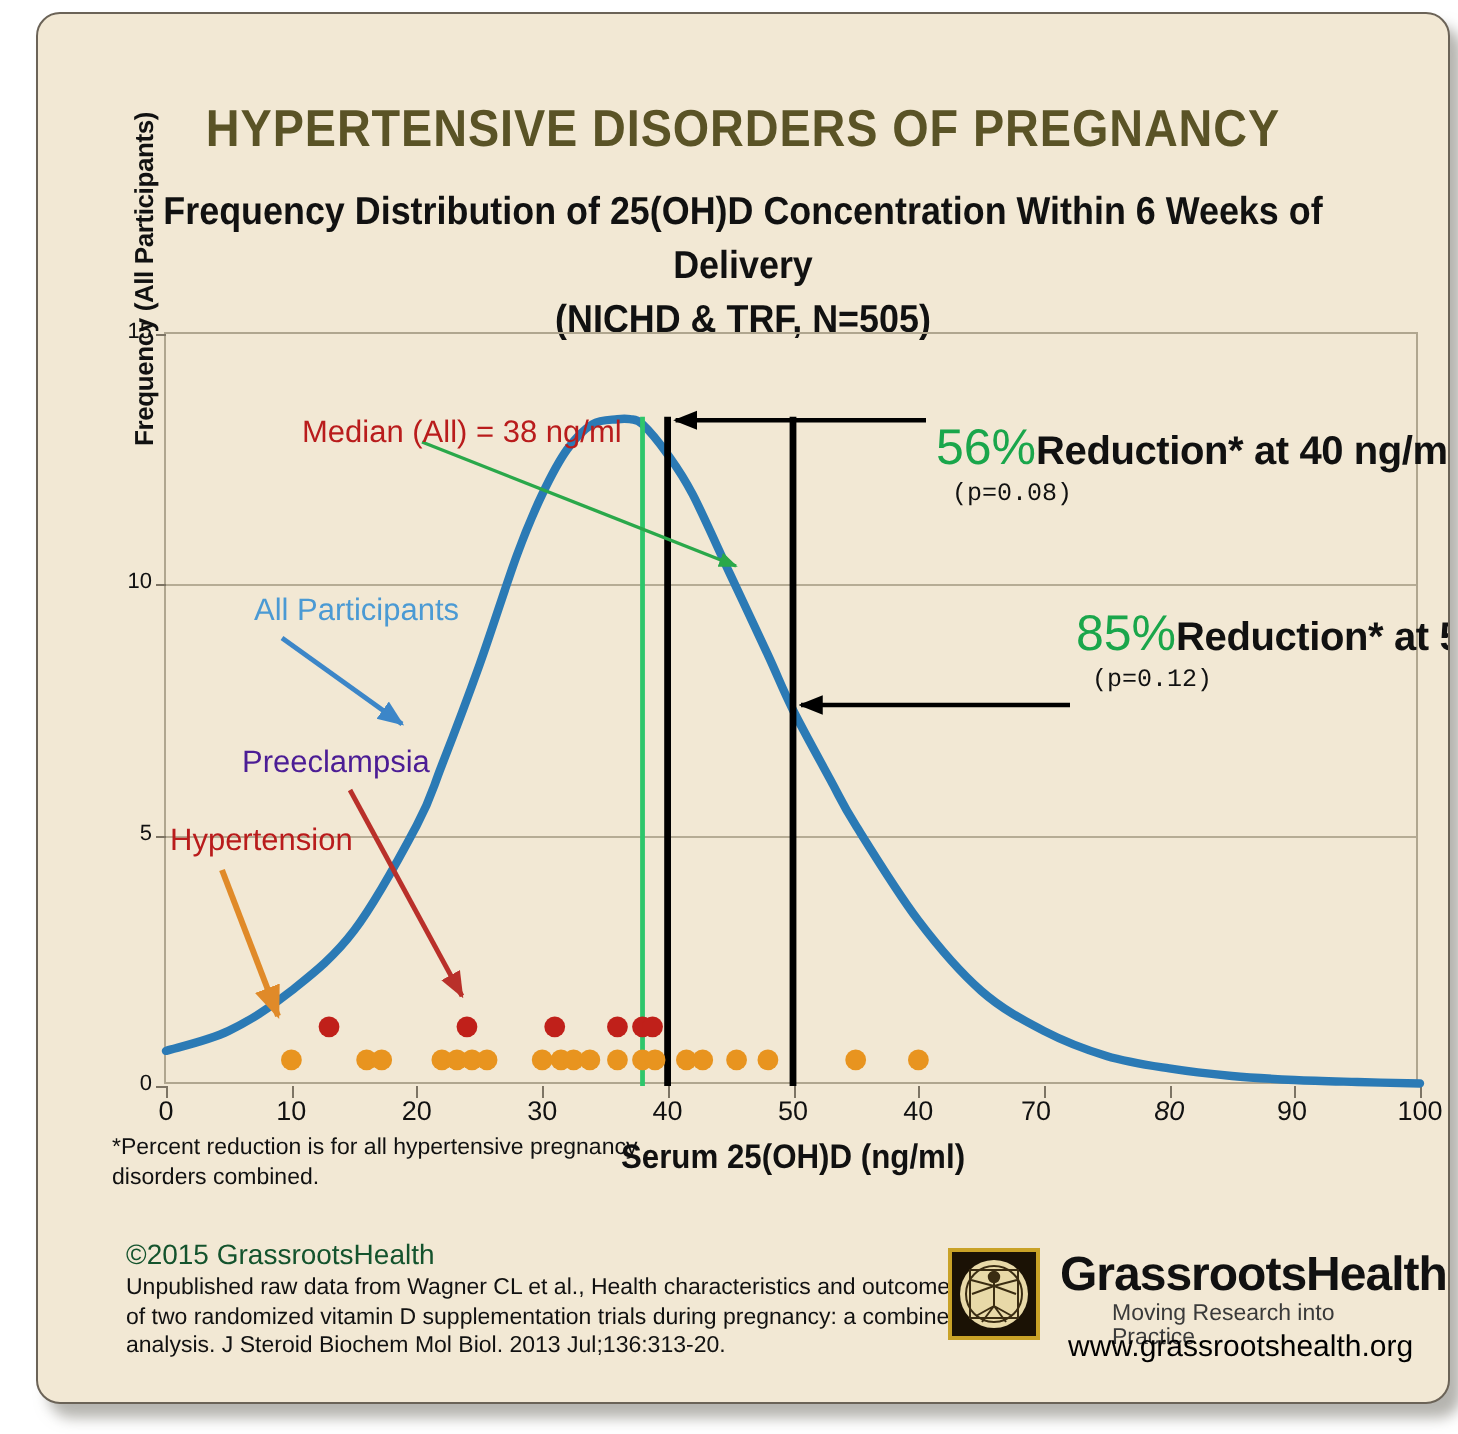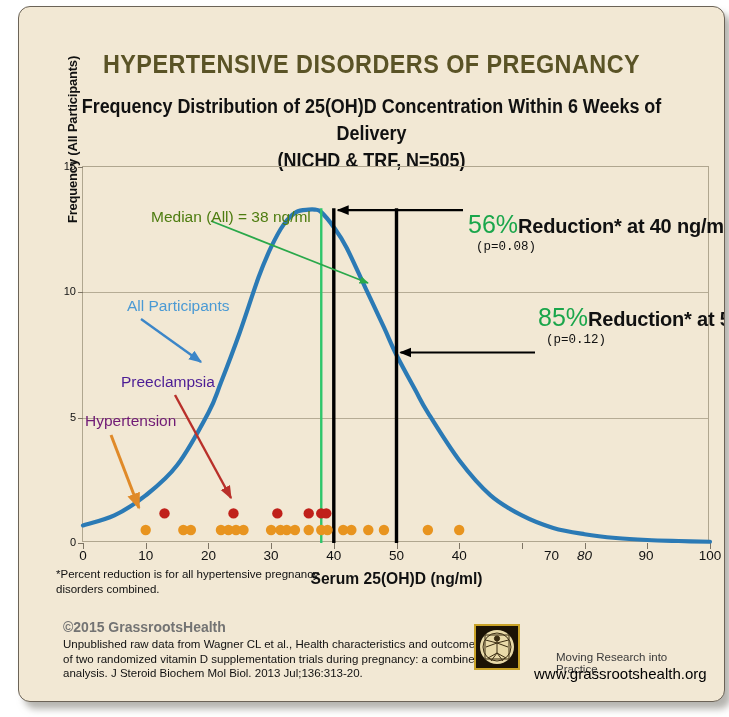--- a/index.html
+++ b/index.html
@@ -55,41 +55,41 @@
   #xaxis-title{
     position:absolute;left:0;top:402px;width:627px;text-align:center;
     font-weight:700;font-size:17px;color:#111;transform:scaleX(.92);
   }
 
   
   #curvelayer{position:absolute;left:0;top:0;width:627px;height:376px;overflow:visible;}
 
   
   .anno{position:absolute;white-space:nowrap;}
-  #anno-median{left:68px;top:41px;color:#4d7c0f;font-size:15.5px;}
+  #anno-median{left:68px;top:41px;color:#b91c1c;font-size:15.5px;}
   #anno-all{left:44px;top:130px;color:#4b9ad4;font-size:15.5px;}
   #anno-pre{left:38px;top:206px;color:#4c1d95;font-size:15.5px;}
-  #anno-hyp{left:2px;top:245px;color:#701a75;font-size:15.5px;}
+  #anno-hyp{left:2px;top:245px;color:#b91c1c;font-size:15.5px;}
 
   .redbox{position:absolute;white-space:nowrap;}
   #red40{left:385px;top:43px;}
   #red50{left:455px;top:136px;}
   .pct{color:#1aa64b;font-weight:400;font-size:25px;}
   .redtxt{color:#111;font-weight:700;font-size:20px;letter-spacing:-.2px;}
   .pval{color:#111;font-size:12.5px;margin-top:2px;}
   .redbox .line2{margin-left:8px;margin-top:1px;font-family:Liberation Mono, monospace;}
 
   
   #footnote{
     position:absolute;left:37px;top:560px;width:300px;
     font-size:11.5px;line-height:14.5px;color:#111;
   }
   #copyright{
     position:absolute;left:44px;top:612px;
-    font-weight:700;font-size:14px;color:#737373;
+    font-weight:400;font-size:14px;color:#14532d;
   }
   #citation{
     position:absolute;left:44px;top:630px;width:430px;
     font-size:11.5px;line-height:14.5px;color:#111;
   }
 
   
   #logo{position:absolute;left:455px;top:615px;width:230px;height:62px;}
   #logo-mark{
     position:absolute;left:0;top:2px;width:46px;height:46px;
@@ -145,21 +145,21 @@
         <div class="xtick" style="left: 125.4px;">20</div>
         <div class="xtickmark" style="left: 125.4px;"></div>
         <div class="xtick" style="left: 188.1px;">30</div>
         <div class="xtickmark" style="left: 188.1px;"></div>
         <div class="xtick" style="left: 250.8px;">40</div>
         <div class="xtickmark" style="left: 250.8px;"></div>
         <div class="xtick" style="left: 313.5px;">50</div>
         <div class="xtickmark" style="left: 313.5px;"></div>
         <div class="xtick" style="left: 376.2px;">40</div>
         <div class="xtickmark" style="left: 376.2px;"></div>
-        <div class="xtick" style="left: 456px; text-align: right;">70</div>
+        <div class="xtick" style="left: 435px;">70</div>
         <div class="xtickmark" style="left: 438.9px;"></div>
         <div class="xtick" style="left: 501.6px; font-style: italic;">80</div>
         <div class="xtickmark" style="left: 501.6px;"></div>
         <div class="xtick" style="left: 563px;">90</div>
         <div class="xtickmark" style="left: 564.3px;"></div>
         <div class="xtick" style="left: 627px;">100</div>
         <div class="xtickmark" style="left: 627px;"></div>
       </div>
 
     <svg id="curvelayer" viewBox="0 0 627 376" preserveAspectRatio="none">
@@ -251,17 +251,18 @@
       <svg width="40" height="40" viewBox="0 0 40 40" aria-hidden="true">
         <circle cx="20" cy="20" r="17" fill="#e8d9a8"></circle>
         <g stroke="#3a2c12" stroke-width="1" fill="none">
           <circle cx="20" cy="20" r="14"></circle>
           <rect x="8" y="8" width="24" height="24"></rect>
           <circle cx="20" cy="11.5" r="2.6" fill="#3a2c12"></circle>
           <path d="M20 14 L20 26 M20 16 L8.5 13 M20 16 L31.5 13 M20 16 L9 20 M20 16 L31 20 M20 26 L14 34 M20 26 L26 34 M20 26 L11 31 M20 26 L29 31"></path>
         </g>
       </svg>
     </div>
+    <div id="logo-name">GrassrootsHealth</div>
     <div id="logo-tagline">Moving Research into Practice</div>
     <div id="logo-url">www.grassrootshealth.org</div>
   </div>
 
 </div>
 
 </body></html>

